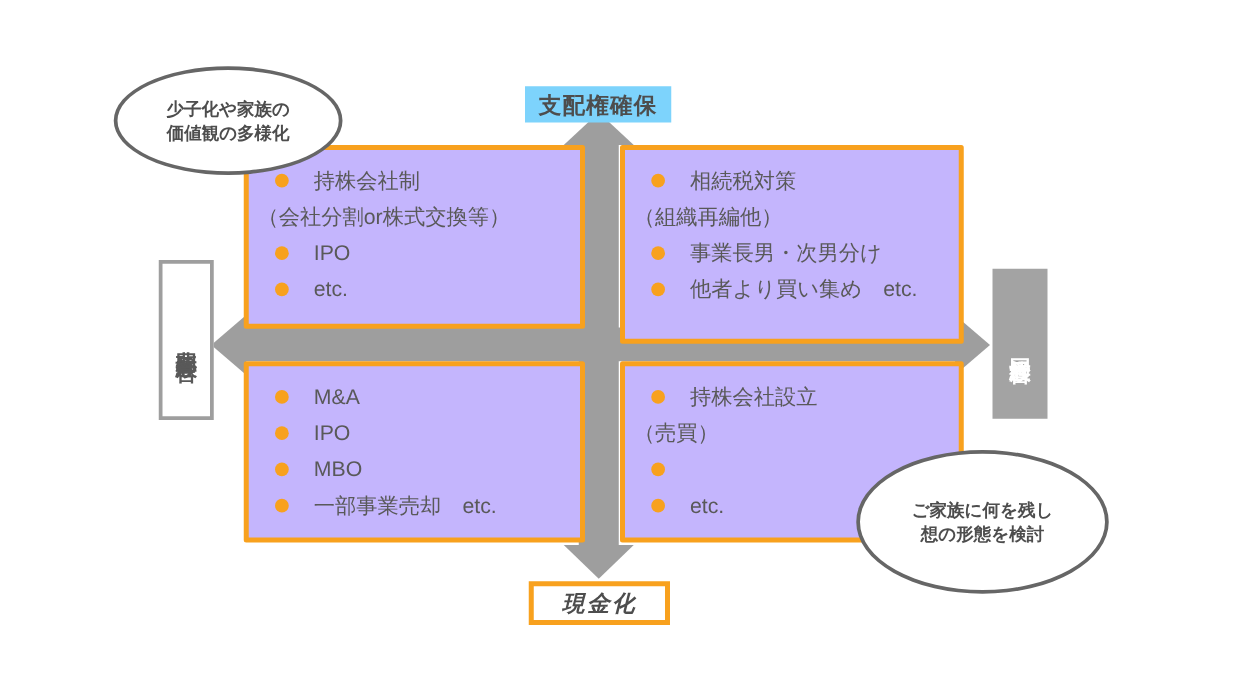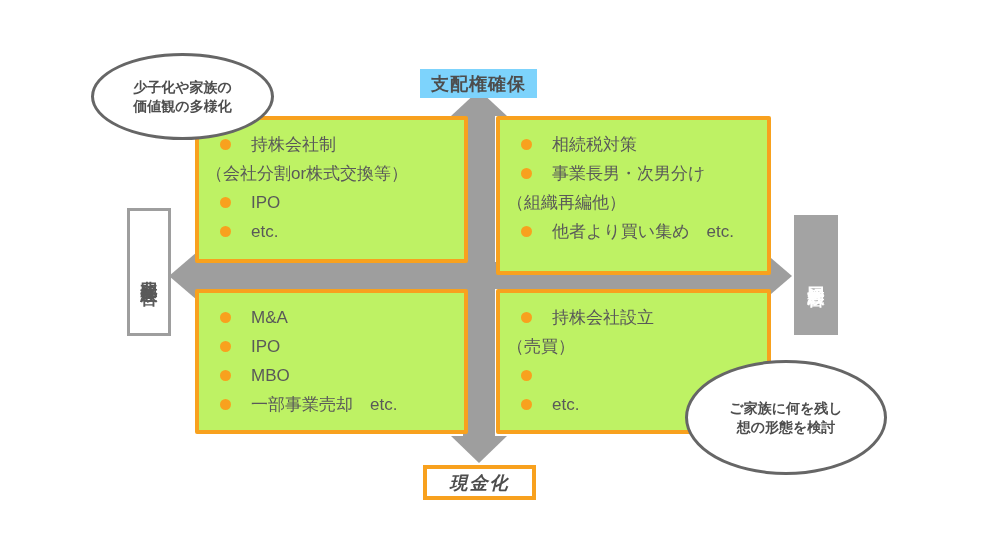--- a/index.html
+++ b/index.html
@@ -9,21 +9,21 @@
   }
   
   .vshaft{position:absolute; left:463px; top:112px; width:32px; height:327px; background:#9e9e9e; z-index:1;}
   .hshaft{position:absolute; left:196px; top:262px; width:571px; height:27px; background:#9e9e9e; z-index:1;}
   .head{position:absolute; width:0; height:0; z-index:1;}
   .head-up{left:451px; top:90px; border-left:28px solid transparent; border-right:28px solid transparent; border-bottom:26px solid #9e9e9e;}
   .head-down{left:451px; top:436px; border-left:28px solid transparent; border-right:28px solid transparent; border-top:27px solid #9e9e9e;}
   .head-left{left:169px; top:252px; border-top:24px solid transparent; border-bottom:24px solid transparent; border-right:28px solid #9e9e9e;}
   .head-right{left:764px; top:252px; border-top:24px solid transparent; border-bottom:24px solid transparent; border-left:28px solid #9e9e9e;}
   
-  .qbox{position:absolute; background:#bef264; border:4px solid #f8a11e; border-radius:2px; z-index:2; box-sizing:border-box; padding-top:10px;}
+  .qbox{position:absolute; background:#c4b5fd; border:4px solid #f8a11e; border-radius:2px; z-index:2; box-sizing:border-box; padding-top:10px;}
   .q-tl{left:195px; top:116px; width:273px; height:147px;}
   .q-tr{left:496px; top:116px; width:275px; height:159px;}
   .q-bl{left:195px; top:289px; width:273px; height:145px;}
   .q-br{left:496px; top:289px; width:275px; height:145px;}
   .qline{display:flex; align-items:center; height:29px; font-size:17px; color:#595959; white-space:nowrap; padding-left:7px;}
   .bullet{display:inline-block; width:45px; height:29px; position:relative; flex:0 0 45px;}
   .bullet::before{content:""; position:absolute; left:14px; top:9px; width:11px; height:11px; border-radius:50%; background:#f8a11e;}
   
   .axis-top{position:absolute; left:420px; top:55px; width:117px; height:29px; background:#7dd3fc;
     display:flex; align-items:center; justify-content:center; font-size:18px; font-weight:bold; color:#4d4d4d; z-index:3; letter-spacing:1px;margin-top:14px;}
@@ -76,25 +76,25 @@
         <span>etc.</span>
       </div>
   </div>
 
   <div class="qbox q-tr">
     <div class="qline">
         <span class="bullet"></span>
         <span>相続税対策</span>
       </div>
     <div class="qline">
+        <span>（組織再編他）</span>
+      </div>
+    <div class="qline">
         <span class="bullet"></span>
         <span>事業長男・次男分け</span>
-      </div>
-    <div class="qline">
-        <span>（組織再編他）</span>
       </div>
     <div class="qline">
         <span class="bullet"></span>
         <span>他者より買い集め　etc.</span>
       </div>
   </div>
 
   <div class="qbox q-bl">
     <div class="qline">
         <span class="bullet"></span>

